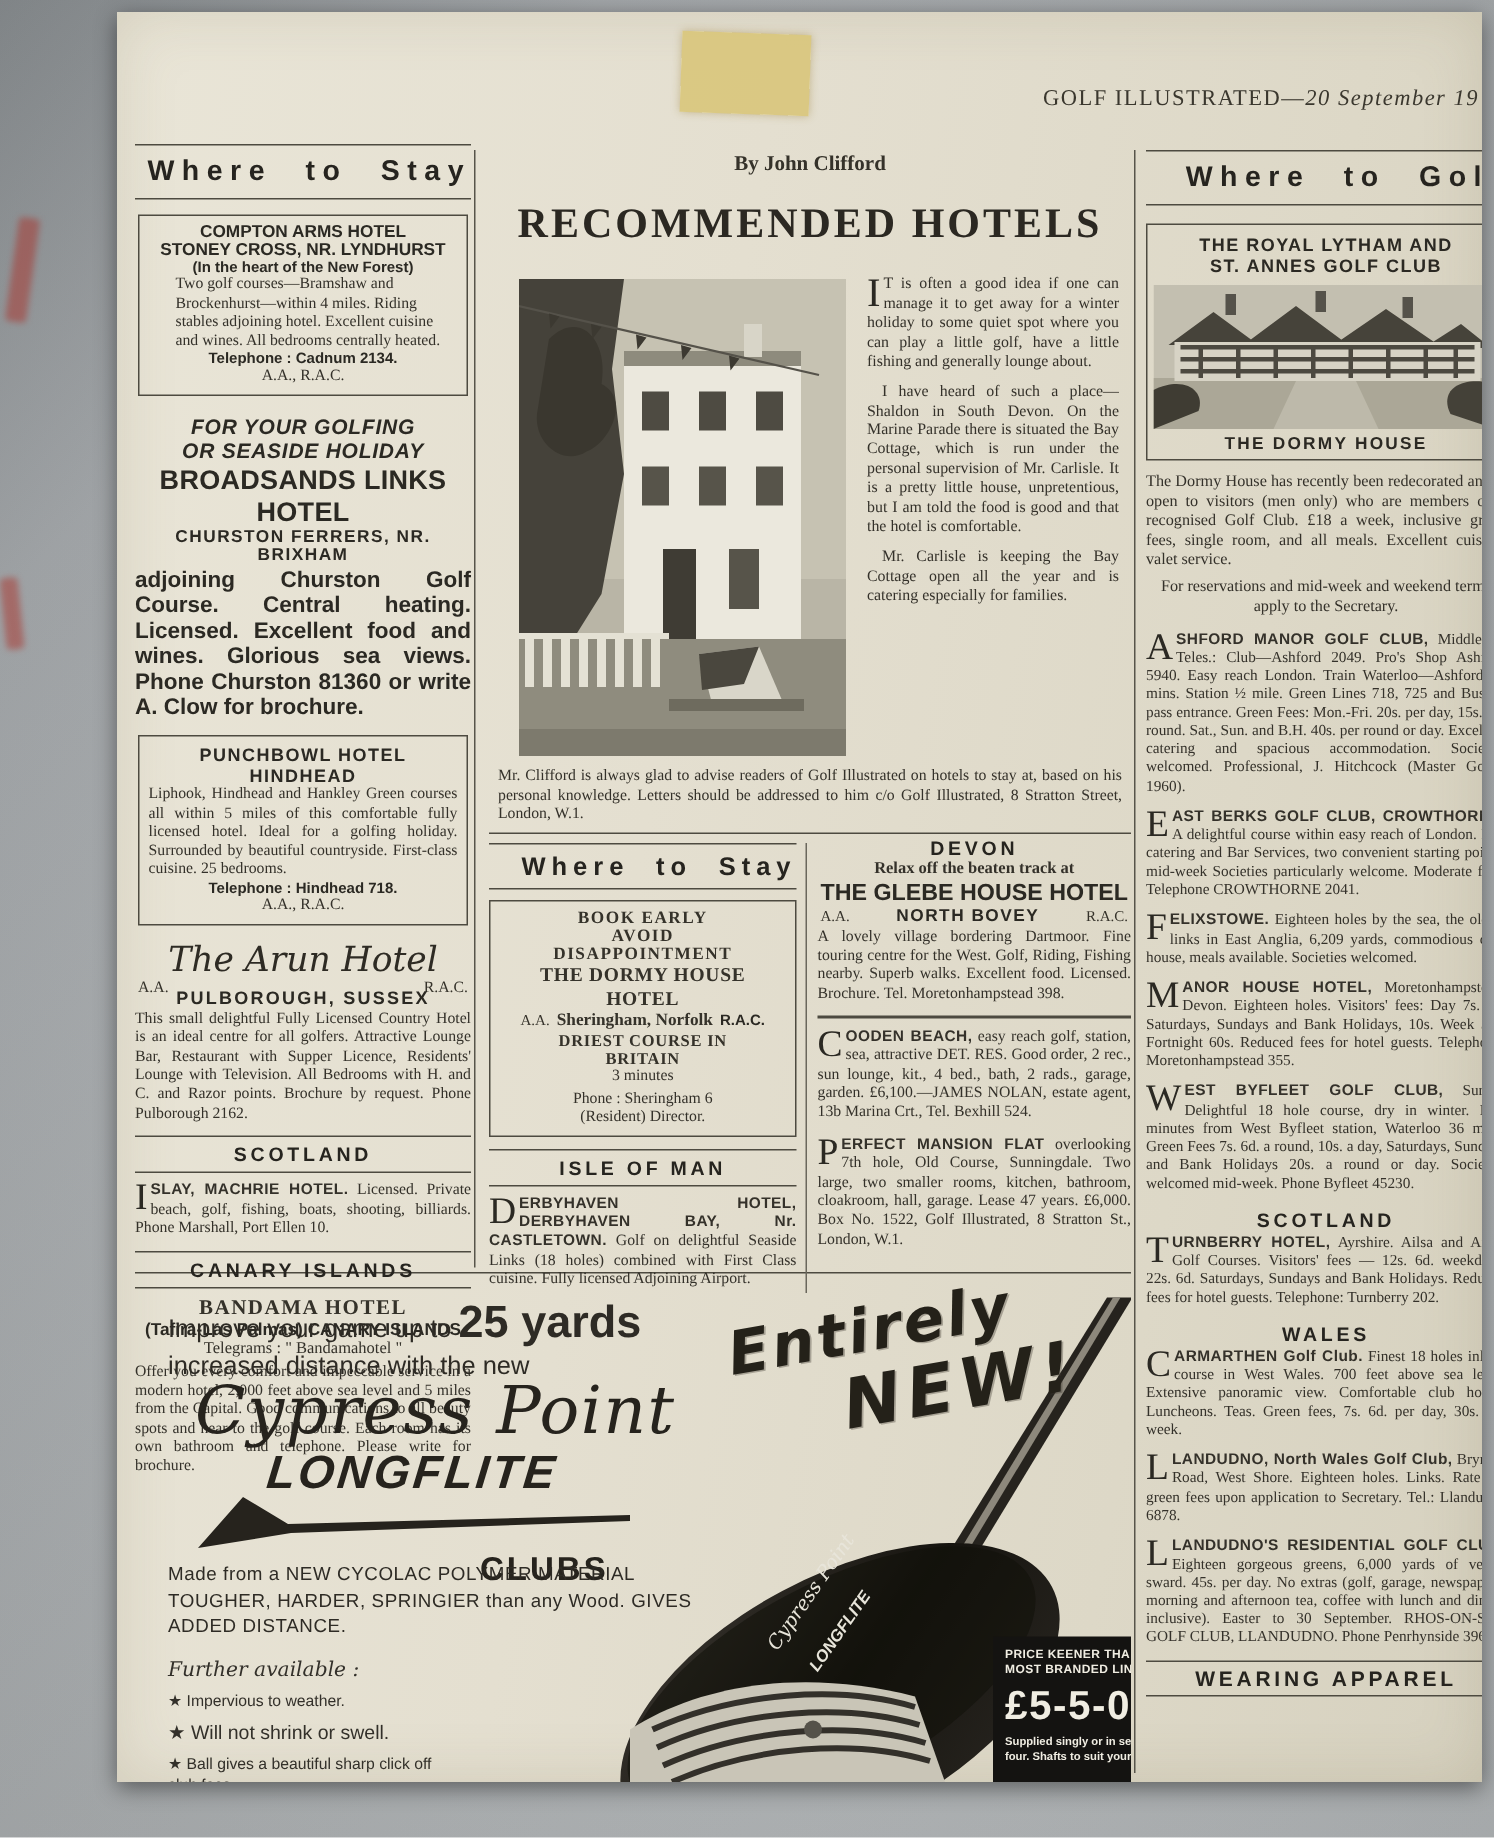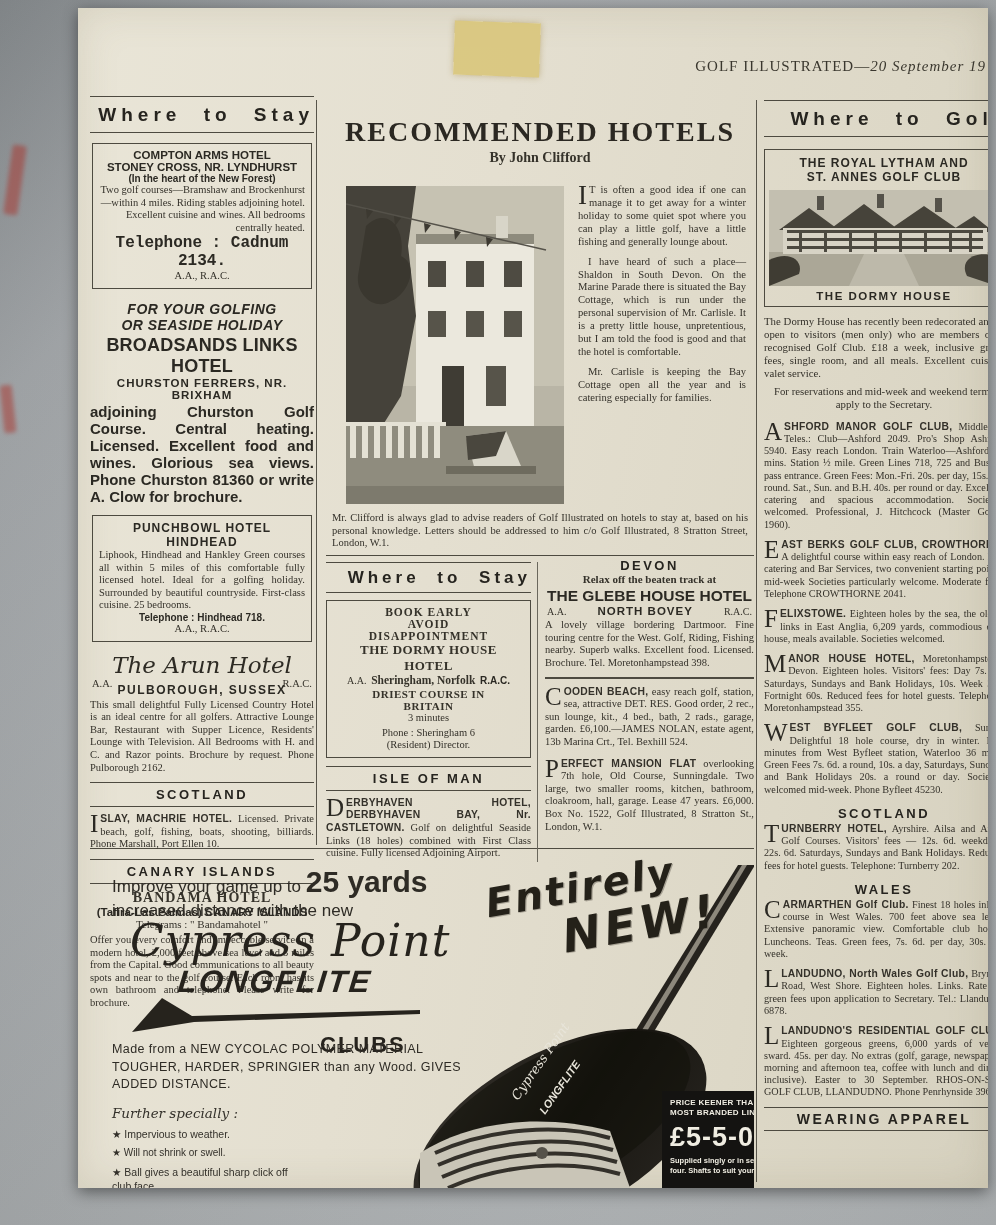--- a/index.html
+++ b/index.html
@@ -58,22 +58,22 @@
 
   <div style="position:absolute;left:12px;top:88px;width:224px;">
     <hr class="hline">
     <div class="wts-head">Where to Stay</div>
     <hr class="hline">
 
     <div class="boxed" style="margin:10px 2px 0 2px;padding:5px 6px;">
       <div class="sans-bold center-line" style="font-size:11.5px;">COMPTON ARMS HOTEL</div>
       <div class="sans-bold center-line" style="font-size:11.5px;">STONEY CROSS, NR. LYNDHURST</div>
       <div class="sans-bold center-line" style="font-size:10px;">(In the heart of the New Forest)</div>
-      <div class="serif-body" style="text-align:right;">Two golf courses—Bramshaw and Brockenhurst—within 4 miles. Riding stables adjoining hotel. Excellent cuisine and wines. All bedrooms centrally heated.</div>
-      <div class="sans-bold center-line" style="font-size:16px;font-family:Liberation Mono, monospace;">Telephone : Cadnum 2134.</div>
+      <div class="serif-body" style="text-align:left;margin-left:18px;">Two golf courses—Bramshaw and Brockenhurst—within 4 miles. Riding stables adjoining hotel. Excellent cuisine and wines. All bedrooms centrally heated.</div>
+      <div class="sans-bold center-line" style="font-size:10px;">Telephone : Cadnum 2134.</div>
       <div class="serif-body center-line">A.A., R.A.C.</div>
     </div>
 
     <div style="margin-top:12px;">
       <div class="sans-bold center-line" style="font-style:italic;font-size:14px;letter-spacing:.5px;">FOR YOUR GOLFING</div>
       <div class="sans-bold center-line" style="font-style:italic;font-size:14px;letter-spacing:.5px;">OR SEASIDE HOLIDAY</div>
       <div class="sans-bold center-line" style="font-size:18px;letter-spacing:.2px;margin-top:2px;">BROADSANDS LINKS HOTEL</div>
       <div class="sans-bold center-line" style="font-size:11.5px;letter-spacing:1px;">CHURSTON FERRERS, NR. BRIXHAM</div>
       <div class="sans-bold" style="font-size:15px;text-align:justify;margin-top:2px;">adjoining Churston Golf Course. Central heating. Licensed. Excellent food and wines. Glorious sea views. Phone Churston 81360 or write A. Clow for brochure.</div>
     </div>
@@ -110,22 +110,22 @@
 
     <div style="margin-top:6px;">
       <div class="center-line" style="font-weight:bold;font-size:14px;letter-spacing:1px;">BANDAMA HOTEL</div>
       <div class="sans-bold center-line" style="font-size:11.5px;">(Tafira-Las Palmas) CANARY ISLANDS</div>
       <div class="serif-body center-line" style="font-size:11px;">Telegrams : " Bandamahotel "</div>
       <div class="serif-body" style="margin-top:3px;">Offer you every comfort and impeccable service in a modern hotel, 2,000 feet above sea level and 5 miles from the Capital. Good communications to all beauty spots and near to the golf course. Each room has its own bathroom and telephone. Please write for brochure.</div>
     </div>
   </div>
 
   <div style="position:absolute;left:248px;top:92px;width:428px;height:748px;">
+    <div class="center-line" style="font-size:14px;font-weight:bold;margin-top:2px;">By John Clifford</div>
     <div class="center-line" style="font-size:28px;font-weight:bold;letter-spacing:2px;color:#2b2822;margin-top:16px;">RECOMMENDED HOTELS</div>
-    <div class="center-line" style="font-size:14px;font-weight:bold;margin-top:2px;">By John Clifford</div>
 
     <div style="position:absolute;left:20px;top:86px;width:218px;height:318px;">
       <svg class="photo-svg" width="218" height="318" viewBox="0 0 218 318">
         <rect width="218" height="318" fill="#b9b5a6"></rect>
         <rect width="218" height="200" fill="#c6c2b2"></rect>
         <path d="M0,0 L70,0 L62,60 L70,130 L55,210 L30,250 L0,250 Z" fill="#45423a"></path>
         <path d="M20,40 C40,20 60,40 55,70 C75,80 60,110 45,115 C30,125 10,110 12,90 Z" fill="#3a372f"></path>
         <rect x="70" y="55" width="118" height="185" fill="#ebe8dd"></rect>
         <rect x="70" y="48" width="118" height="10" fill="#8e8b7d"></rect>
         <rect x="150" y="30" width="12" height="22" fill="#d8d5c8"></rect>
@@ -343,25 +343,25 @@
         <path d="M288,18 L60,24 L30,6 L0,40 L62,30 L288,22 Z" fill="#26231d"></path>
       </svg>
       <div style="font-family:'Liberation Sans',sans-serif;font-weight:bold;font-size:22px;letter-spacing:2px;
                   color:#26231d;margin:-6px 0 0 190px;">CLUBS</div>
     </div>
 
     <div style="position:absolute;left:22px;top:188px;width:370px;font-family:'Liberation Sans',sans-serif;
                 font-size:12.5px;line-height:1.4;letter-spacing:.4px;color:#2e2b25;">Made from a NEW CYCOLAC POLYMER MATERIAL TOUGHER, HARDER, SPRINGIER than any Wood. GIVES ADDED DISTANCE.</div>
 
     <div style="position:absolute;left:22px;top:252px;width:230px;color:#33302a;">
-      <div class="script" style="font-size:13.5px;margin-bottom:6px;">Further specially :</div>
+      <div class="script" style="font-size:13.5px;margin-bottom:6px;">Further available :</div>
       <div style="font-family:'Liberation Sans',sans-serif;font-size:10.5px;line-height:1.35;margin-bottom:5px;">
         <span>★ </span><span>Impervious to weather.</span>
       </div>
-      <div style="font-family:'Liberation Sans',sans-serif;font-size:10px;line-height:1.35;margin-bottom:5px;">
+      <div style="font-family:'Liberation Sans',sans-serif;font-size:13px;line-height:1.35;margin-bottom:5px;">
         <span>★ </span><span>Will not shrink or swell.</span>
       </div>
       <div style="font-family:'Liberation Sans',sans-serif;font-size:10.5px;line-height:1.35;margin-bottom:5px;width:190px;">
         <span>★ </span><span>Ball gives a beautiful sharp click off club face.</span>
       </div>
 
     </div>
 
     <div class="price-box" style="left:572px;top:238px;width:112px;height:97px;padding:7px 8px;">
       <div style="font-size:8px;font-weight:bold;line-height:1.3;letter-spacing:.3px;">PRICE KEENER THAN MOST BRANDED LINES</div>

